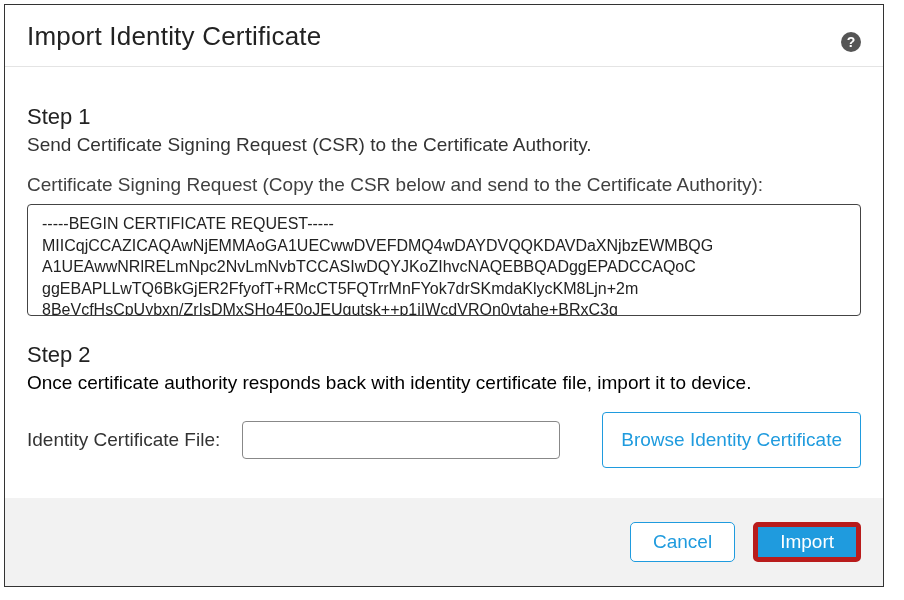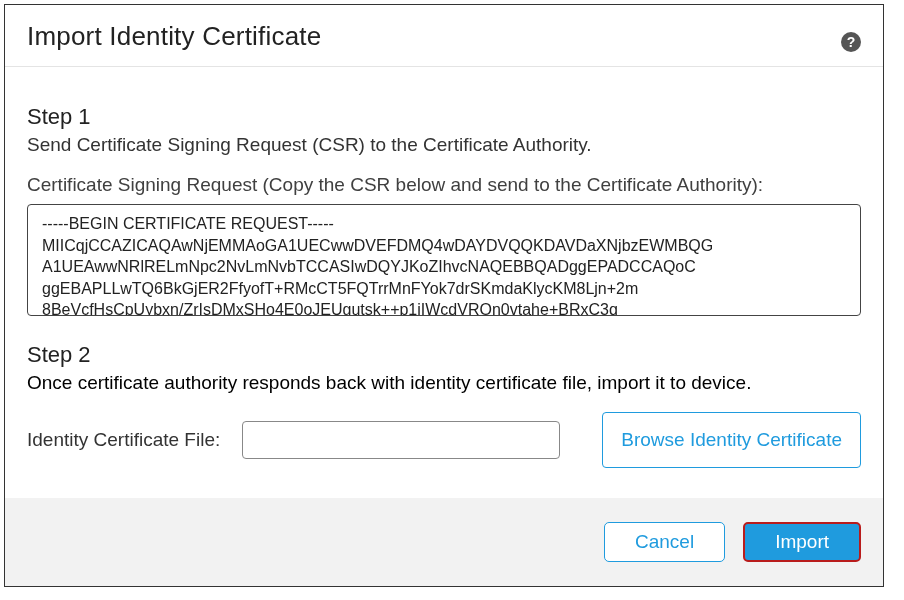--- a/index.html
+++ b/index.html
@@ -118,30 +118,30 @@
       display: flex;
       justify-content: flex-end;
       gap: 18px;
     }
     .btn {
       height: 40px;
       min-width: 100px;
       font-size: 19px;
       border-radius: 5px;
       cursor: pointer;
-      padding: 0 30px;
+      padding: 0 22px;
     }
     .btn-cancel {
       background: #fff;
       border: 1px solid #1f9bde;
       color: #1f9bde;
     }
     .btn-import {
       background: #1f9bde;
-      border: 2px solid #b91c1c;
+      border: 5px solid #b91c1c;
       color: #fff;
     }
   </style>
 </head>
 <body>
 
 <div class="dialog">
   <div class="header">
     <div class="title">Import Identity Certificate</div>
     <div class="help-icon">?</div>

